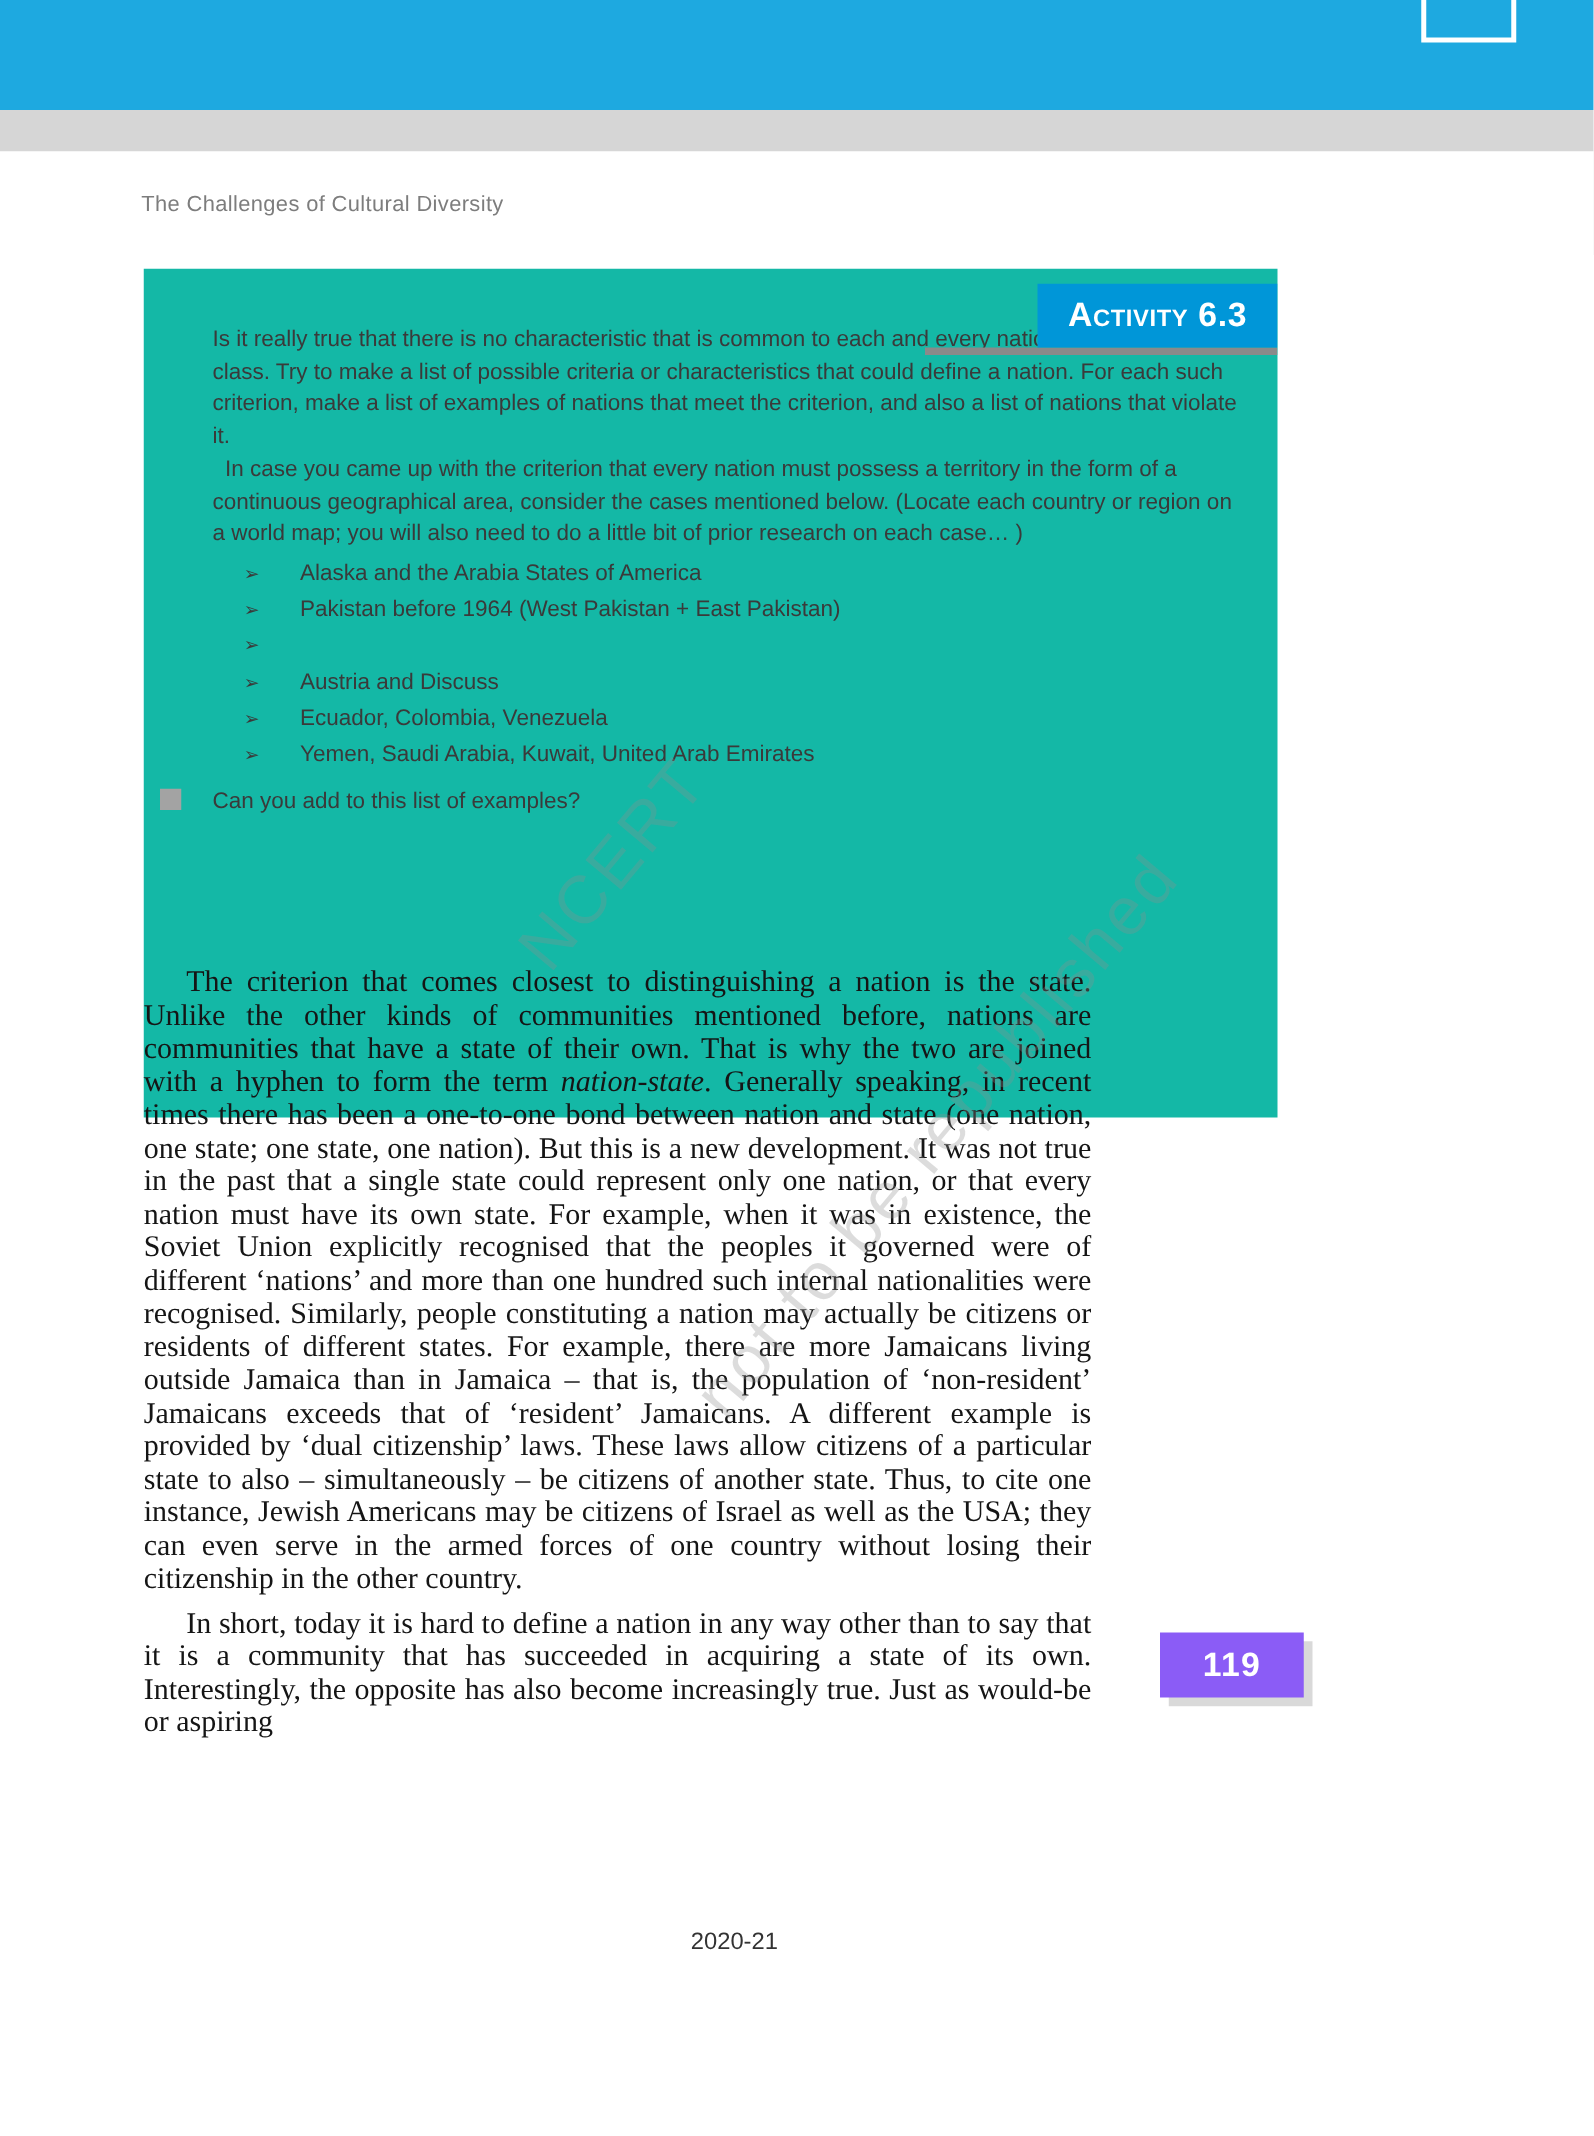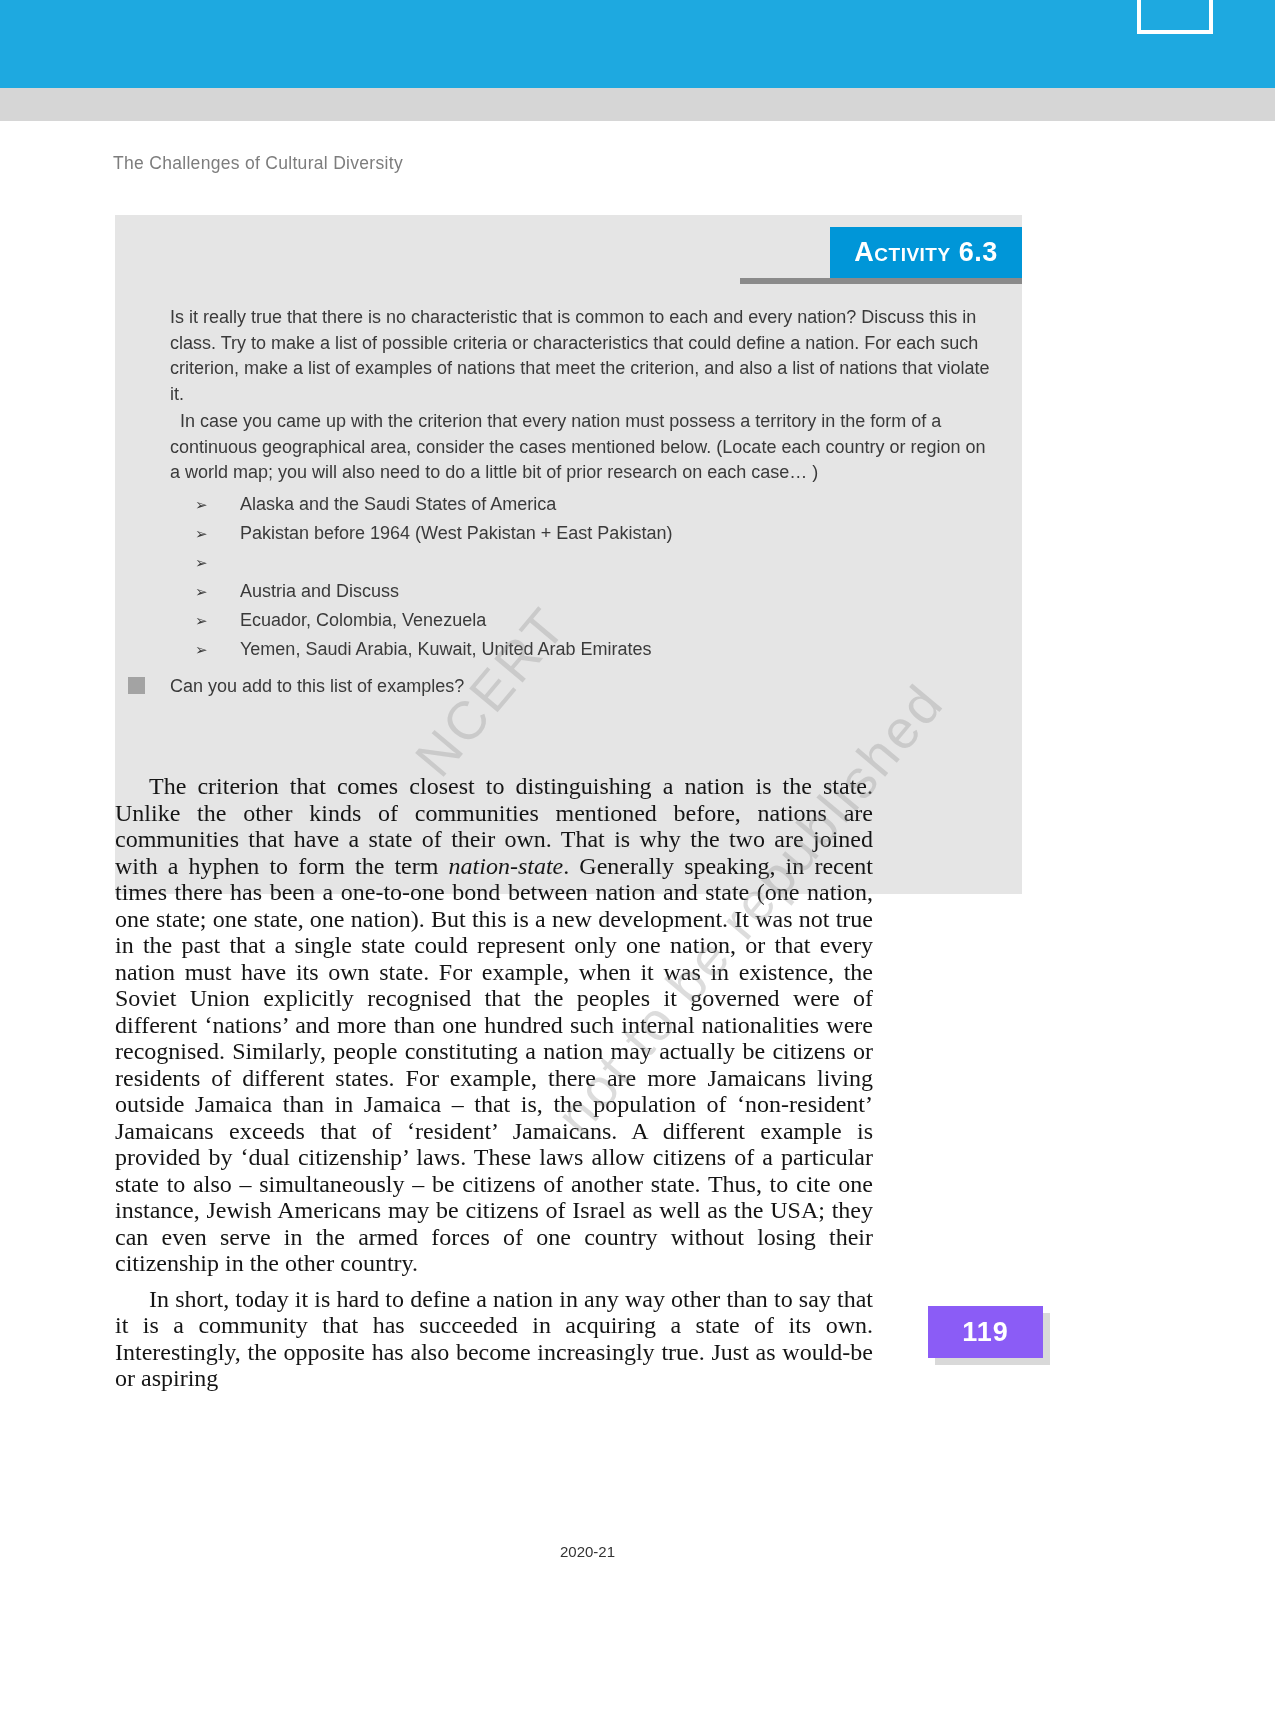--- a/index.html
+++ b/index.html
@@ -16,21 +16,21 @@
   .gray-band { position:absolute; top:88px; left:0; width:1275px; height:33px; background:#d6d6d6; }
 
   .running-head {
     position:absolute; left:113px; top:153px;
     font-size:17.5px; color:#7d7d7d; letter-spacing:0.3px;
   }
 
   
   .activity-box {
     position:absolute; left:115px; top:215px; width:907px; height:679px;
-    background:#e5e5e5; padding:90px 26px 0 55px; overflow:hidden;
+    background:#14b8a6; padding:44px 26px 0 55px; overflow:hidden;
     font-size:18px; line-height:25.5px; color:#3a3a3a;
   }
   .activity-tab-shadow { position:absolute; top:63px; right:0; width:282px; height:6px; background:#8a8a8a; }
   .activity-tab {
     position:absolute; top:12px; right:0; width:192px; height:51px;
     background:#0096d8; color:#ffffff;
     display:flex; align-items:center; justify-content:center;
     font-variant:small-caps; font-weight:bold; font-size:27px; letter-spacing:0.5px;
   }
   .act-p { margin-bottom:2px; }
@@ -65,21 +65,21 @@
   .page-badge {
     position:absolute; left:928px; top:1306px; width:115px; height:52px;
     background:#8b5cf6; color:#ffffff;
     display:flex; align-items:center; justify-content:center;
     font-size:27px; font-weight:bold; letter-spacing:1px;
     box-shadow:7px 7px 0 rgba(0,0,0,0.15);
   }
 
   .footer {
     position:absolute; top:1543px; left:0; width:1175px; text-align:center;
-    font-size:15px; color:#333333;
+    font-size:19px; color:#333333;
   }
 </style>
 </head>
 <body>
 
 <div class="page">
 
   <div class="top-band">
     <div class="corner-box"></div>
   </div>
@@ -92,21 +92,21 @@
     <div class="activity-tab">
       <span>Activity 6.3</span>
     </div>
 
     <p class="act-p">Is it really true that there is no characteristic that is common to each and every nation? Discuss this in class.  Try to make a list of possible criteria or characteristics that could define a nation.  For each such criterion, make a list of examples of nations that meet the criterion, and also a list of nations that violate it.</p>
     <p class="act-p second">In case you came up with the criterion that every nation must possess a territory in the form of a continuous geographical area, consider the cases mentioned below.  (Locate each country or region on a world map; you will also need to do a little bit of prior research on each case… )</p>
 
     <ul class="case-list">
       <li>
         <span class="arrow">➢</span>
-        <span>Alaska and the Saudi States of America</span>
+        <span>Alaska and the Arabia States of America</span>
       </li>
       <li>
         <span class="arrow">➢</span>
         <span>Pakistan before 1964 (West Pakistan + East Pakistan)</span>
       </li>
       <li>
         <span class="arrow">➢</span>
       </li>
       <li>
         <span class="arrow">➢</span>

